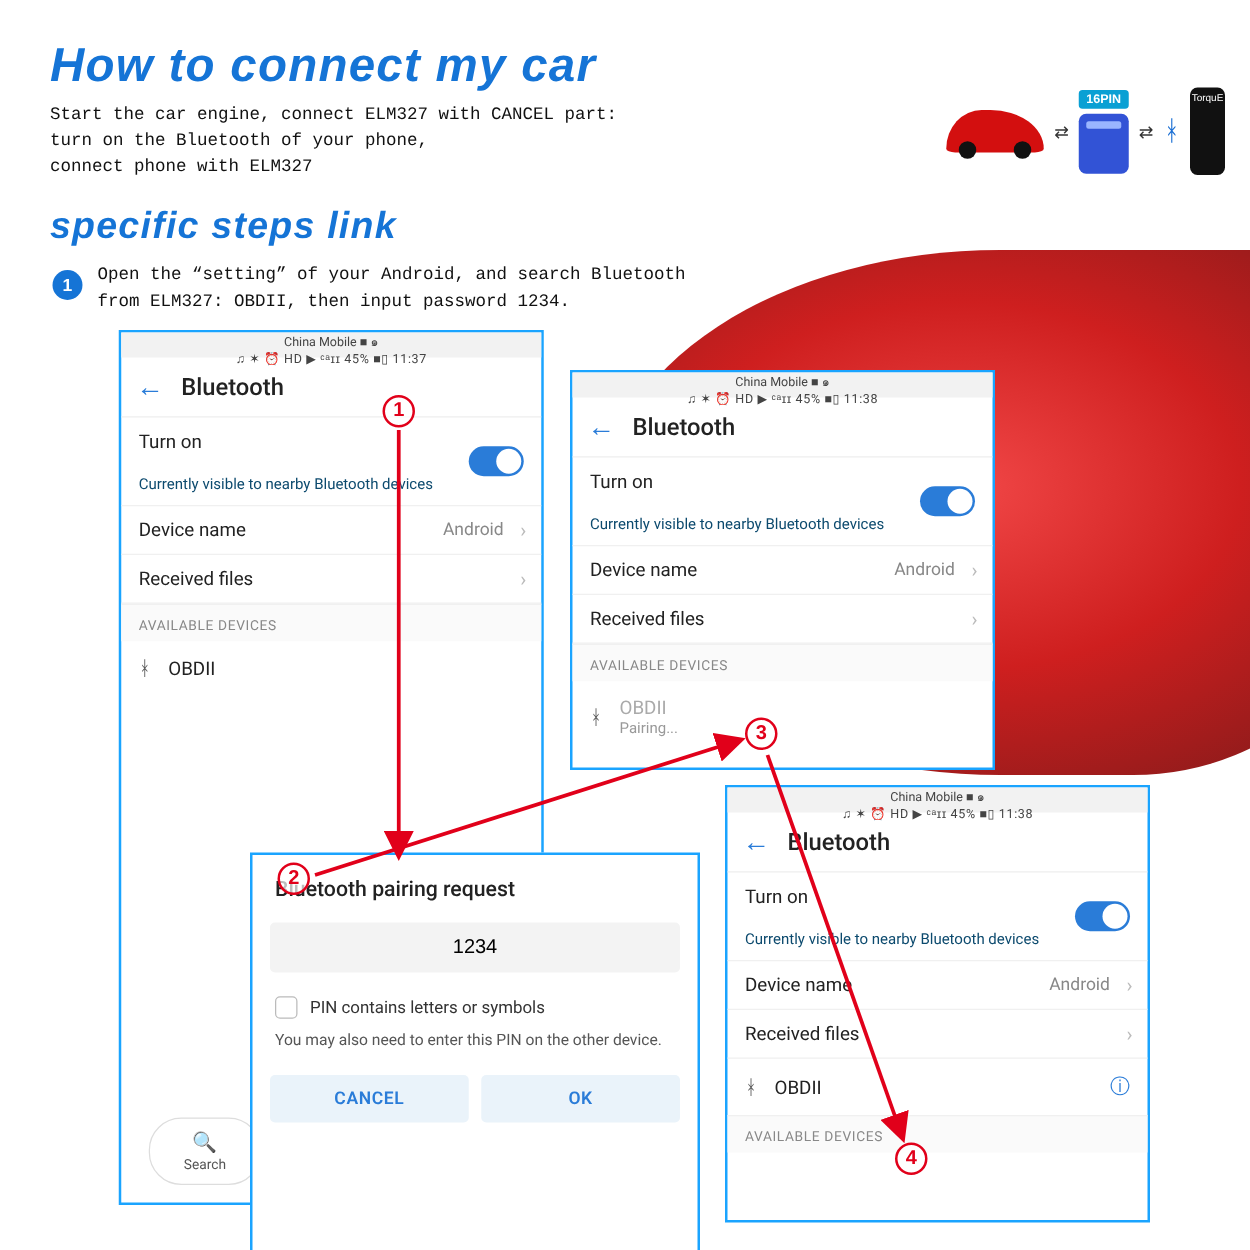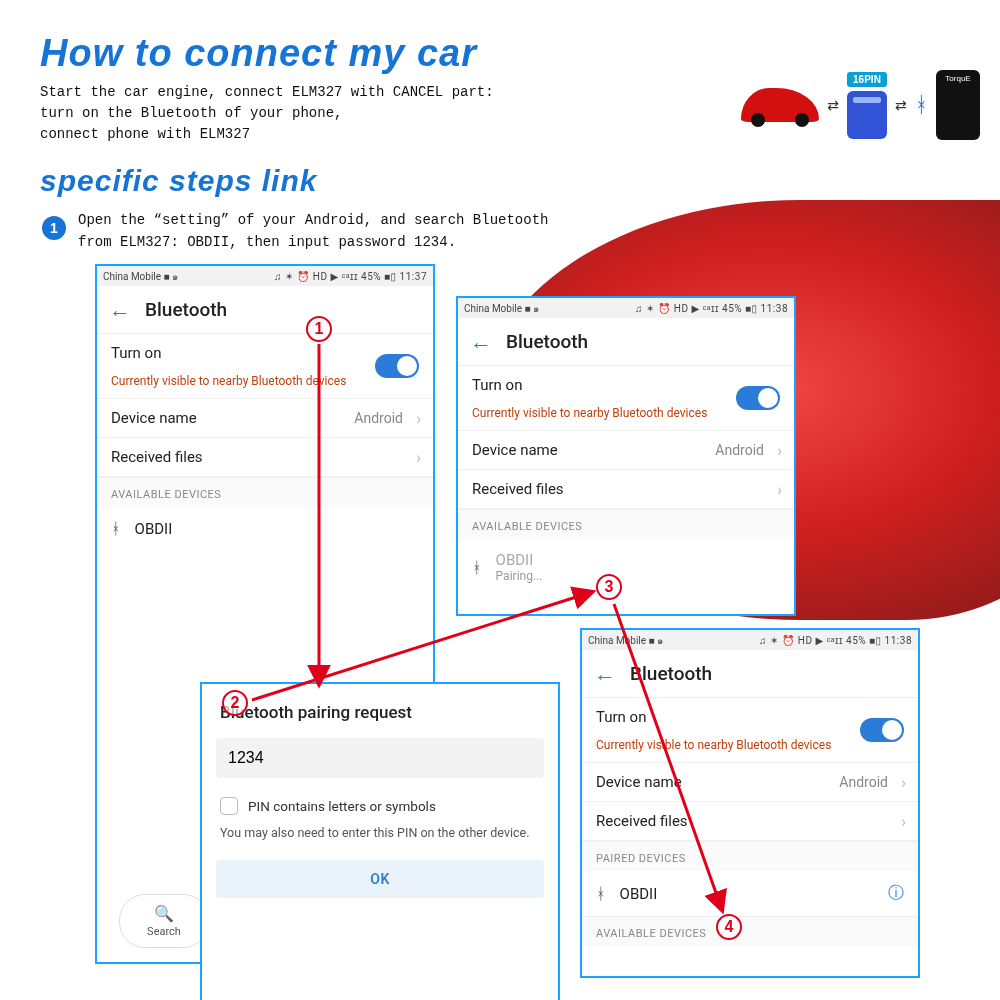--- a/index.html
+++ b/index.html
@@ -58,21 +58,21 @@
     padding:2px 6px; border-radius:3px;
   }
   .arrows { color:#333; font-size:14px; line-height:.9; }
   .obd-dev {
     width: 40px; height: 48px; background:#3253d6;
     border-radius:6px; position:relative;
   }
   .obd-dev::after { content:""; position:absolute; left:6px; right:6px; top:6px; height:6px; background:#9ab5ff; border-radius:2px; }
   .bt-sym { color:#1a6fd4; font-size:22px; }
   .phone-dev {
-    width: 44px; height: 70px; background:#111; border-radius:6px;
+    width: 28px; height: 70px; background:#111; border-radius:6px;
     color:#fff; font-size:8px; display:flex; align-items:flex-start; justify-content:center; padding-top:4px;
   }
 
   .title2 {
     position: absolute; left: 40px; top: 164px;
     color: #1574d6;
     font-weight: 800;
     font-style: italic;
     font-size: 30px;
     letter-spacing: 1px;
@@ -104,34 +104,35 @@
   .shot1 { left: 95px;  top: 264px;  width: 340px; height: 700px; }
   .shot2 { left: 456px; top: 296px;  width: 340px; height: 320px; }
   .shot3 { left: 200px; top: 682px;  width: 360px; height: 380px; z-index:4; }
   .shot4 { left: 580px; top: 628px;  width: 340px; height: 350px; }
 
   .statusbar {
     height: 20px; background:#f2f2f2;
     font-size:10px; color:#444;
     display:flex; justify-content:space-between; align-items:center;
     padding:0 6px;
+    flex-direction:column;
   }
   .sb-right { letter-spacing:.5px; }
   .appbar {
     height: 48px; display:flex; align-items:center; gap:14px; padding:0 12px;
     border-bottom:1px solid #eee;
   }
   .back { color:#2a7cd8; font-size:22px; }
   .appbar-title { font-size:19px; font-weight:500; }
   .row {
     padding:10px 14px; border-bottom:1px solid #f0f0f0;
-    display:flex; flex-direction:column; gap:1px; position:relative;
+    display:flex; flex-direction:column; gap:18px; position:relative;
   }
   .row .main { font-size:15px; }
-  .row .sub  { font-size:12px; color:#c2410c;margin-top:11px; }
+  .row .sub  { font-size:12px; color:#0c4a6e; }
   .toggle {
     position:absolute; right:14px; top:50%; transform:translateY(-50%);
     width:44px; height:24px; background:#2a7cd8; border-radius:12px;
   }
   .toggle::after { content:""; position:absolute; right:2px; top:2px; width:20px; height:20px; background:#fff; border-radius:50%; }
   .row .rval { position:absolute; right:30px; top:50%; transform:translateY(-50%); color:#888; font-size:14px; }
   .row .chev { position:absolute; right:12px; top:50%; transform:translateY(-50%); color:#bbb; font-size:16px; }
   .section-hdr {
     padding:10px 14px 6px; font-size:11px; color:#888; letter-spacing:.5px;
     background:#fafafa; border-top:1px solid #f0f0f0;
@@ -149,21 +150,21 @@
     background:#fff; display:flex; flex-direction:column; align-items:center; justify-content:center;
     font-size:11px; color:#555; gap:2px;
   }
   .search-pill .mag { font-size:16px; }
 
   
   .dlg-title { font-size:17px; font-weight:500; padding:18px 18px 10px; }
   .dlg-input {
     margin:6px 14px 10px; padding:11px 12px;
     border:none; background:#f3f3f3; border-radius:4px;
-    font-size:16px; width:calc(100% - 28px);
+    font-size:16px; width:calc(100% - 28px);text-align:center;
   }
   .chk-row { display:flex; align-items:center; gap:10px; padding:8px 18px; font-size:13.5px; color:#333; }
   .chk { width:18px; height:18px; border:1.5px solid #bbb; border-radius:4px; flex-shrink:0; margin-top:1px; }
   .dlg-note { font-size:12.5px; color:#555; padding:2px 18px 8px; }
   .dlg-btns { display:flex; gap:10px; padding:12px 14px 14px; }
   .dlg-btn {
     flex:1; text-align:center; padding:11px 0;
     background:#eaf3fa; color:#2a7cd8; font-size:14px; font-weight:600;
     border-radius:4px; letter-spacing:.5px;
   }
@@ -281,20 +282,21 @@
 
 <div class="shot shot3">
   <div class="dlg-title">Bluetooth pairing request</div>
   <input class="dlg-input" value="1234" style="">
   <div class="chk-row">
     <span class="chk"></span>
     <span>PIN contains letters or symbols</span>
   </div>
   <div class="dlg-note">You may also need to enter this PIN on the other device.</div>
   <div class="dlg-btns">
+    <div class="dlg-btn">CANCEL</div>
     <div class="dlg-btn">OK</div>
   </div>
 </div>
 
 <div class="shot shot4">
   <div class="statusbar">
     <span>China Mobile ■ ๑</span>
     <span class="sb-right">♫ ✶ ⏰ HD ▶ ᶜᵃɪɪ 45% ■▯ 11:38</span>
   </div>
   <div class="appbar">
@@ -308,21 +310,20 @@
   </div>
   <div class="row">
     <span class="main">Device name</span>
     <span class="rval">Android</span>
     <span class="chev">›</span>
   </div>
   <div class="row">
     <span class="main">Received files</span>
     <span class="chev">›</span>
   </div>
-  <div class="section-hdr">PAIRED DEVICES</div>
   <div class="dev-row">
     <span class="bt">ᚼ</span>
     <span>OBDII</span>
     <span class="info-ico">ⓘ</span>
   </div>
   <div class="section-hdr">AVAILABLE DEVICES</div>
 </div>
 
 <div class="callout" style="left:306px; top:316px;">1</div>
 <div class="callout" style="left:222px; top:690px;">2</div>

